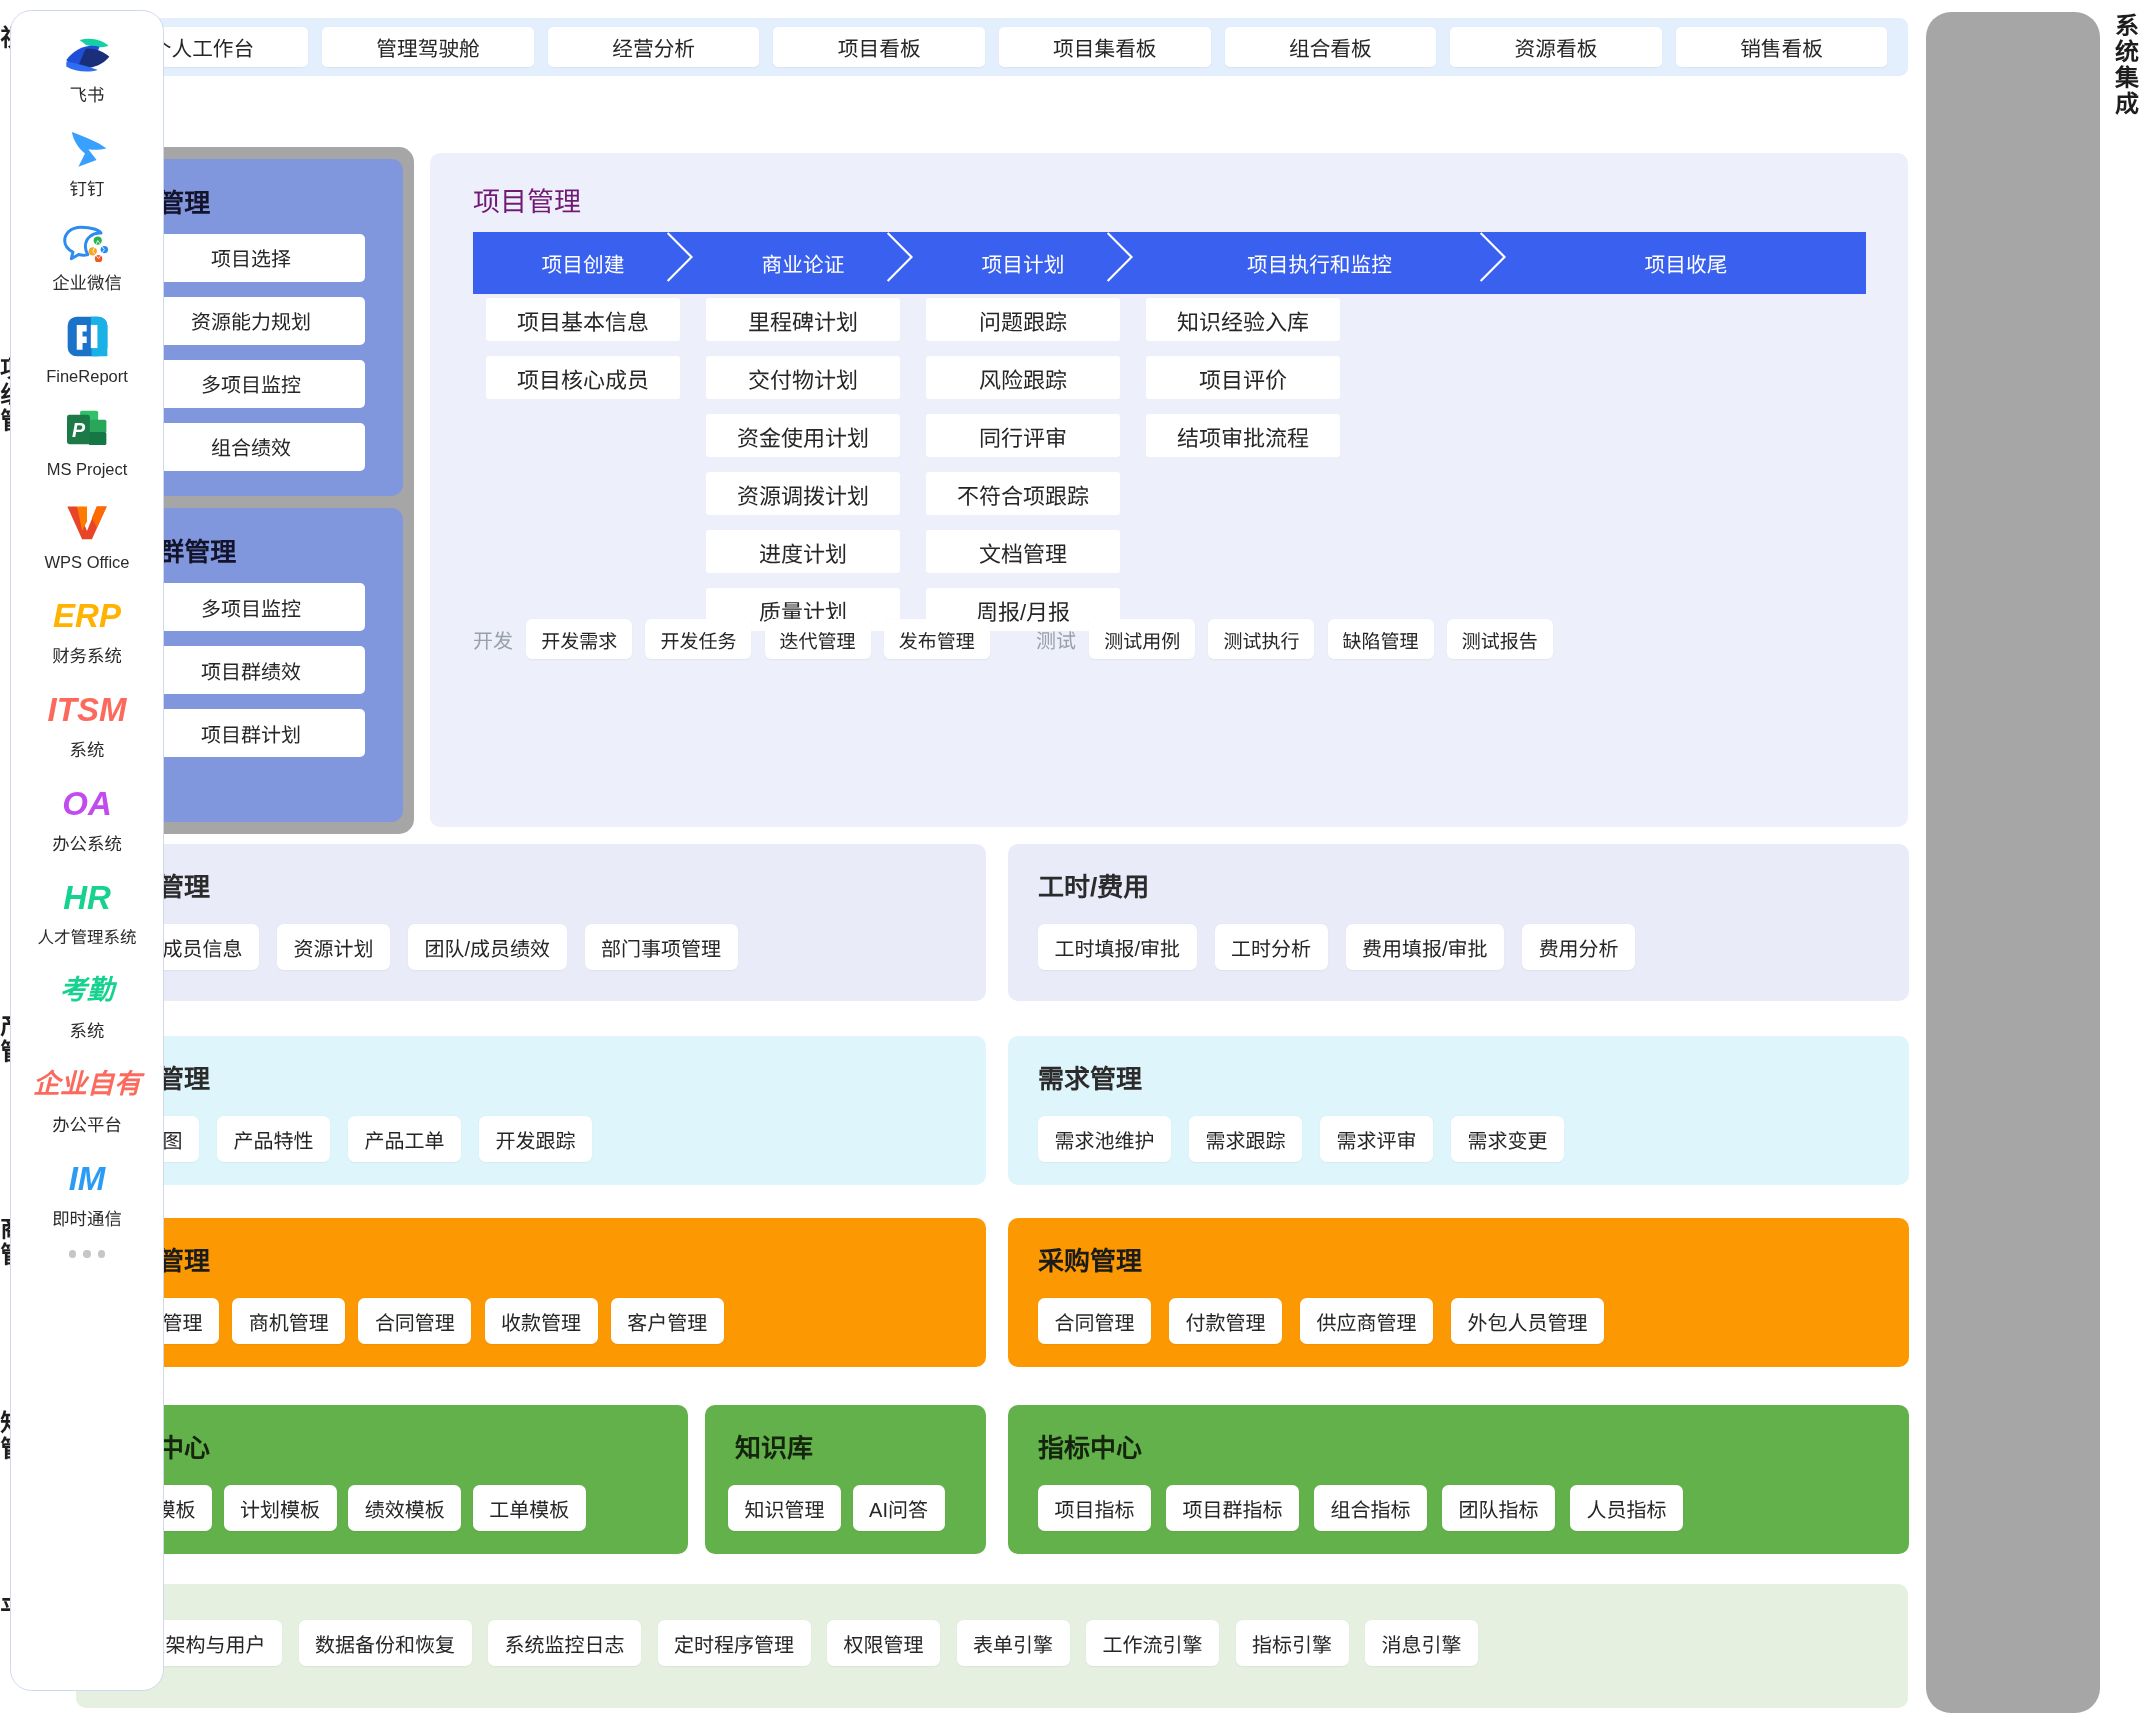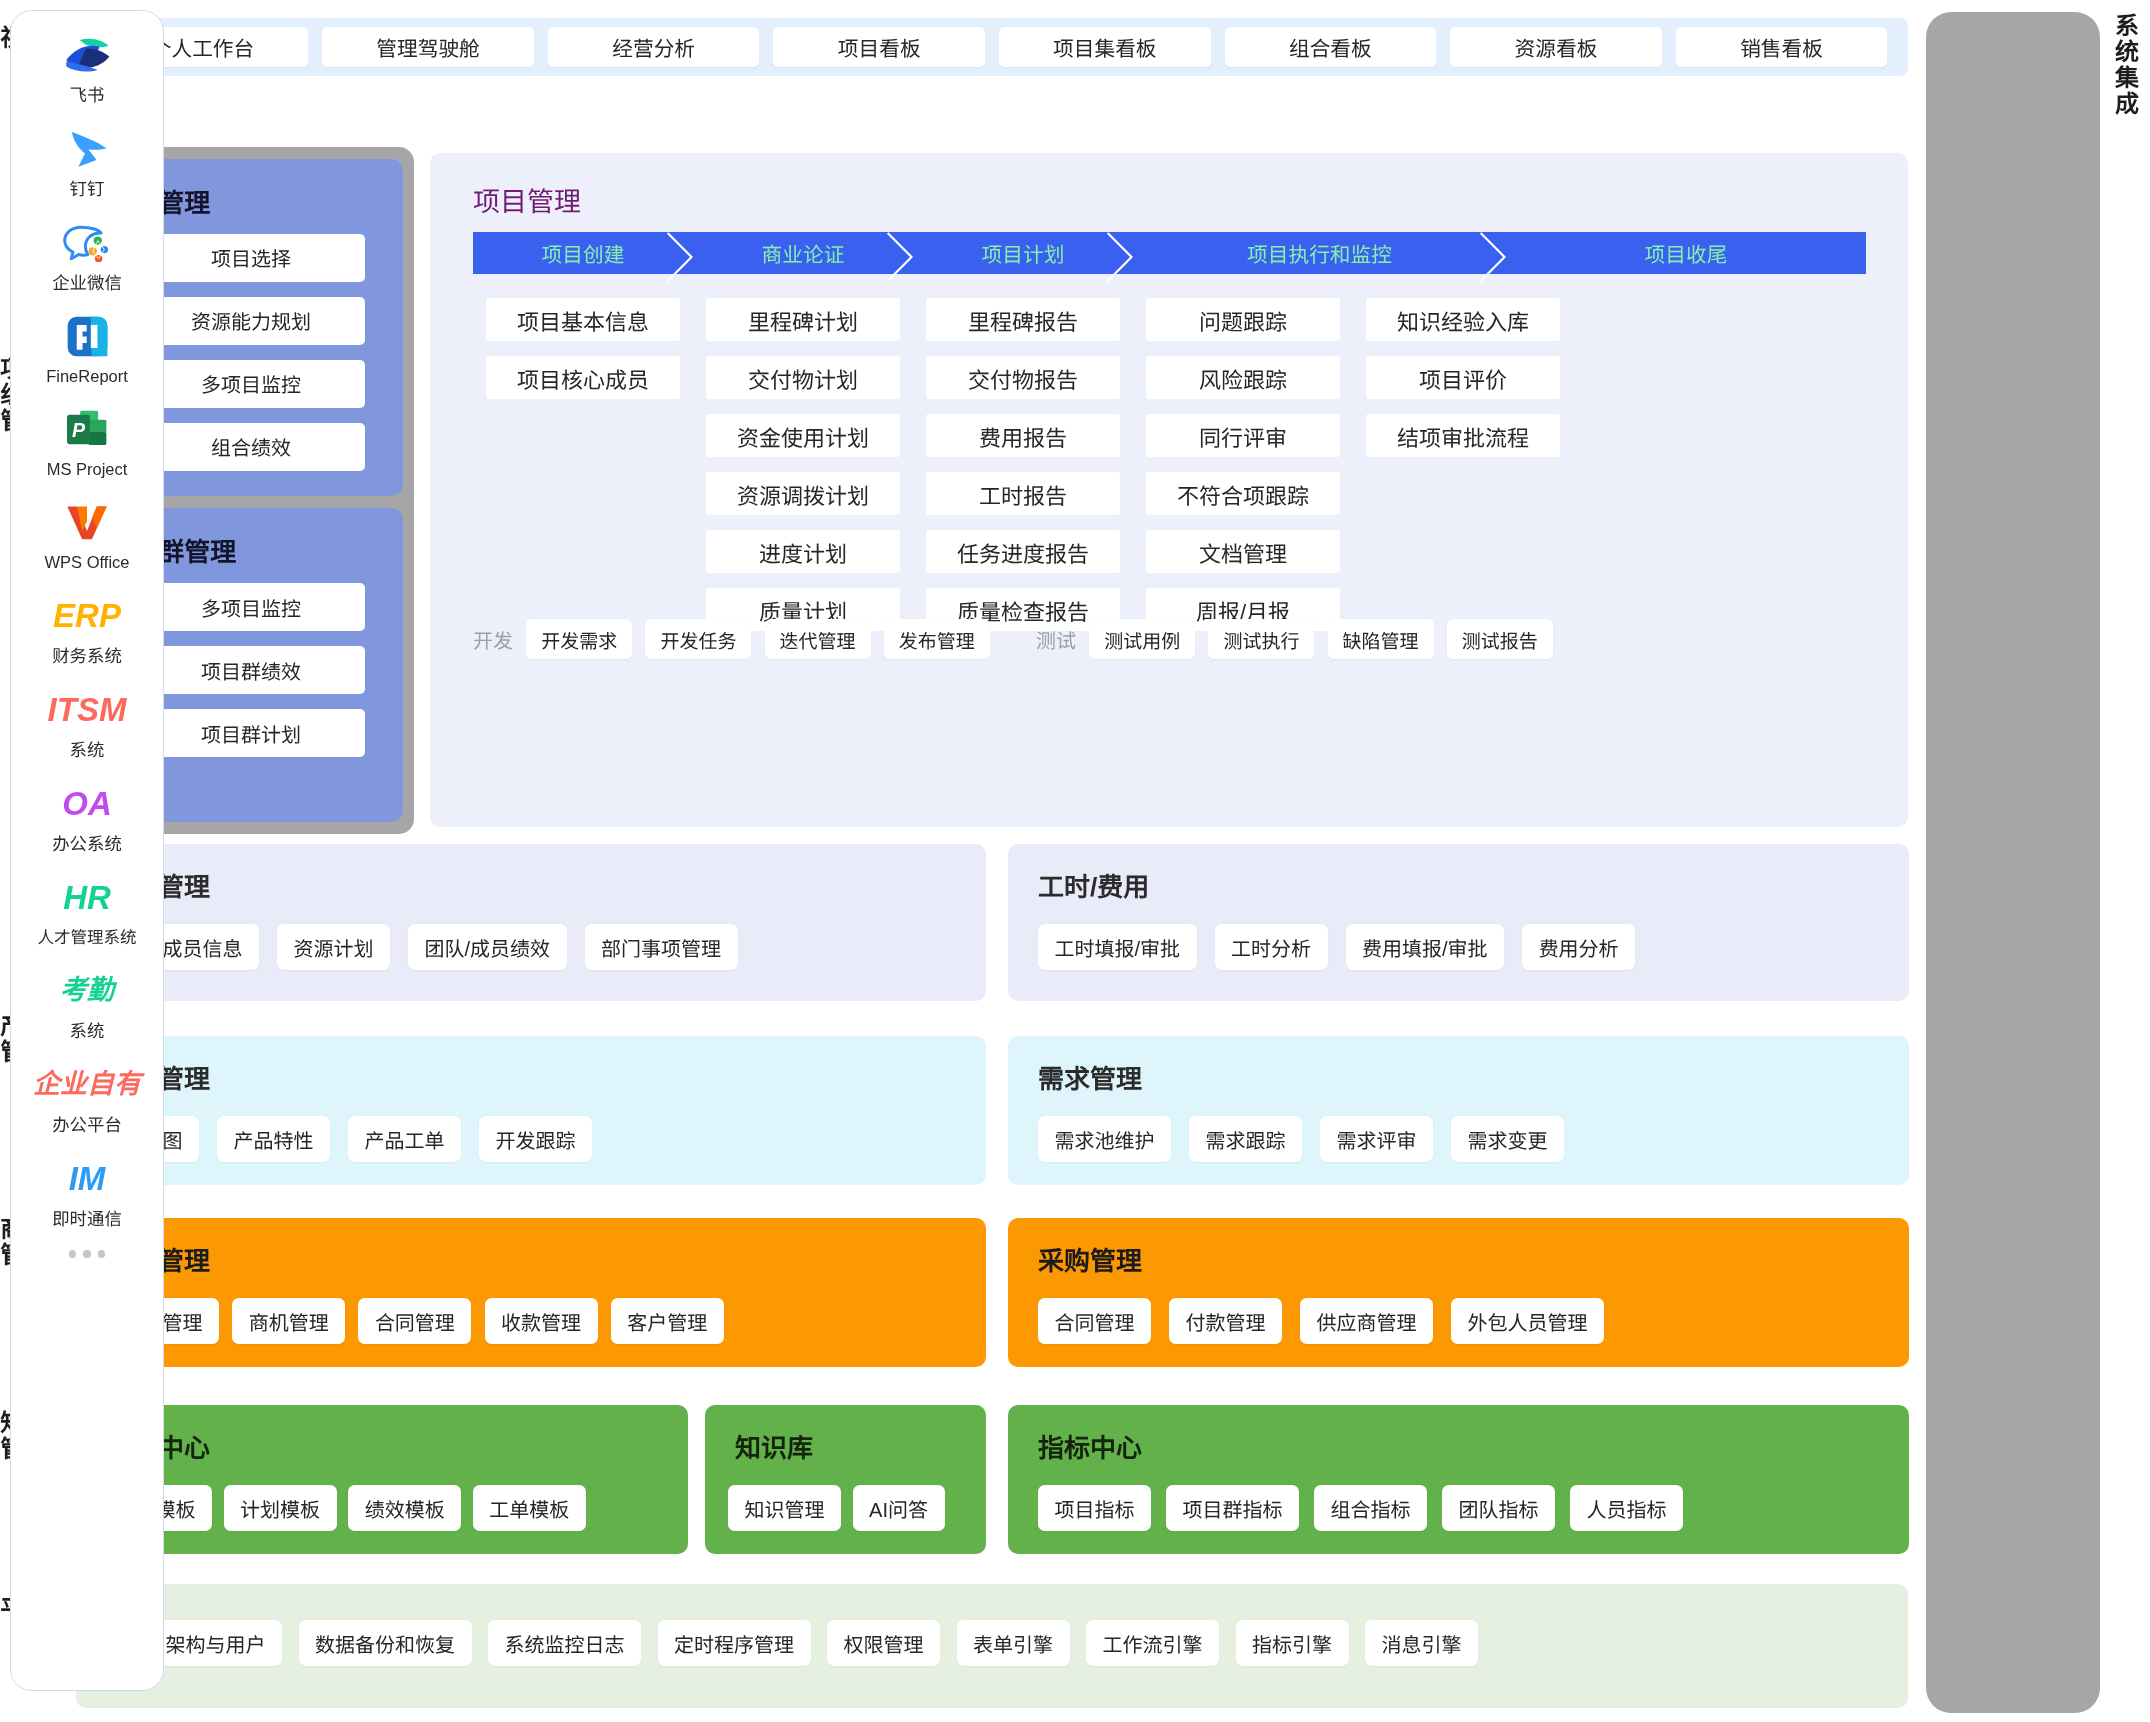--- a/index.html
+++ b/index.html
@@ -52,23 +52,23 @@
   
   .pm-panel{
     position:absolute;left:430px;top:153px;width:1478px;height:674px;
     background:#edf0fb;border-radius:10px;box-sizing:border-box;padding:0;
   }
   .pm-title{position:absolute;left:43px;top:26.5px;font-size:27px;font-weight:400;color:#701a75;}
 
   
   .chev-bar{position:absolute;left:43px;top:79px;width:1393px;height:50px;display:flex;}
   .chev{
-    position:relative;background:#3a60ef;color:#86efac;
+    position:relative;background:#3a60ef;color:#ffffff;
     display:flex;align-items:center;justify-content:center;
-    font-size:20.7px;height:42px;
+    font-size:20.7px;height:62px;
   }
   .chev .sep{
     position:absolute;right:-0.8px;top:0;width:28px;height:50px;pointer-events:none;
   }
   .chev .sep svg{display:block;}
 
   
   .pm-cols{position:absolute;left:43px;top:145px;width:1393px;display:flex;gap:0;}
   .pm-col{display:flex;flex-direction:column;align-items:center;}
   .pm-col .chip{height:43px;margin-bottom:15px;font-size:22px;border-radius:3.3px;box-shadow:none;}
@@ -204,28 +204,20 @@
           <div class="chip" style="width:88%;">项目基本信息</div>
           <div class="chip" style="width:88%;">项目核心成员</div>
         </div>
         <div class="pm-col" style="width: 220px;">
           <div class="chip" style="width:88%;">里程碑计划</div>
           <div class="chip" style="width:88%;">交付物计划</div>
           <div class="chip" style="width:88%;">资金使用计划</div>
           <div class="chip" style="width:88%;">资源调拨计划</div>
           <div class="chip" style="width:88%;">进度计划</div>
           <div class="chip" style="width:88%;">质量计划</div>
-        </div>
-        <div class="pm-col" style="width: 220px;">
-          <div class="chip" style="width:88%;">里程碑报告</div>
-          <div class="chip" style="width:88%;">交付物报告</div>
-          <div class="chip" style="width:88%;">费用报告</div>
-          <div class="chip" style="width:88%;">工时报告</div>
-          <div class="chip" style="width:88%;">任务进度报告</div>
-          <div class="chip" style="width:88%;">质量检查报告</div>
         </div>
         <div class="pm-col" style="width: 220px;">
           <div class="chip" style="width:88%;">问题跟踪</div>
           <div class="chip" style="width:88%;">风险跟踪</div>
           <div class="chip" style="width:88%;">同行评审</div>
           <div class="chip" style="width:88%;">不符合项跟踪</div>
           <div class="chip" style="width:88%;">文档管理</div>
           <div class="chip" style="width:88%;">周报/月报</div>
         </div>
         <div class="pm-col" style="width: 220px;">

